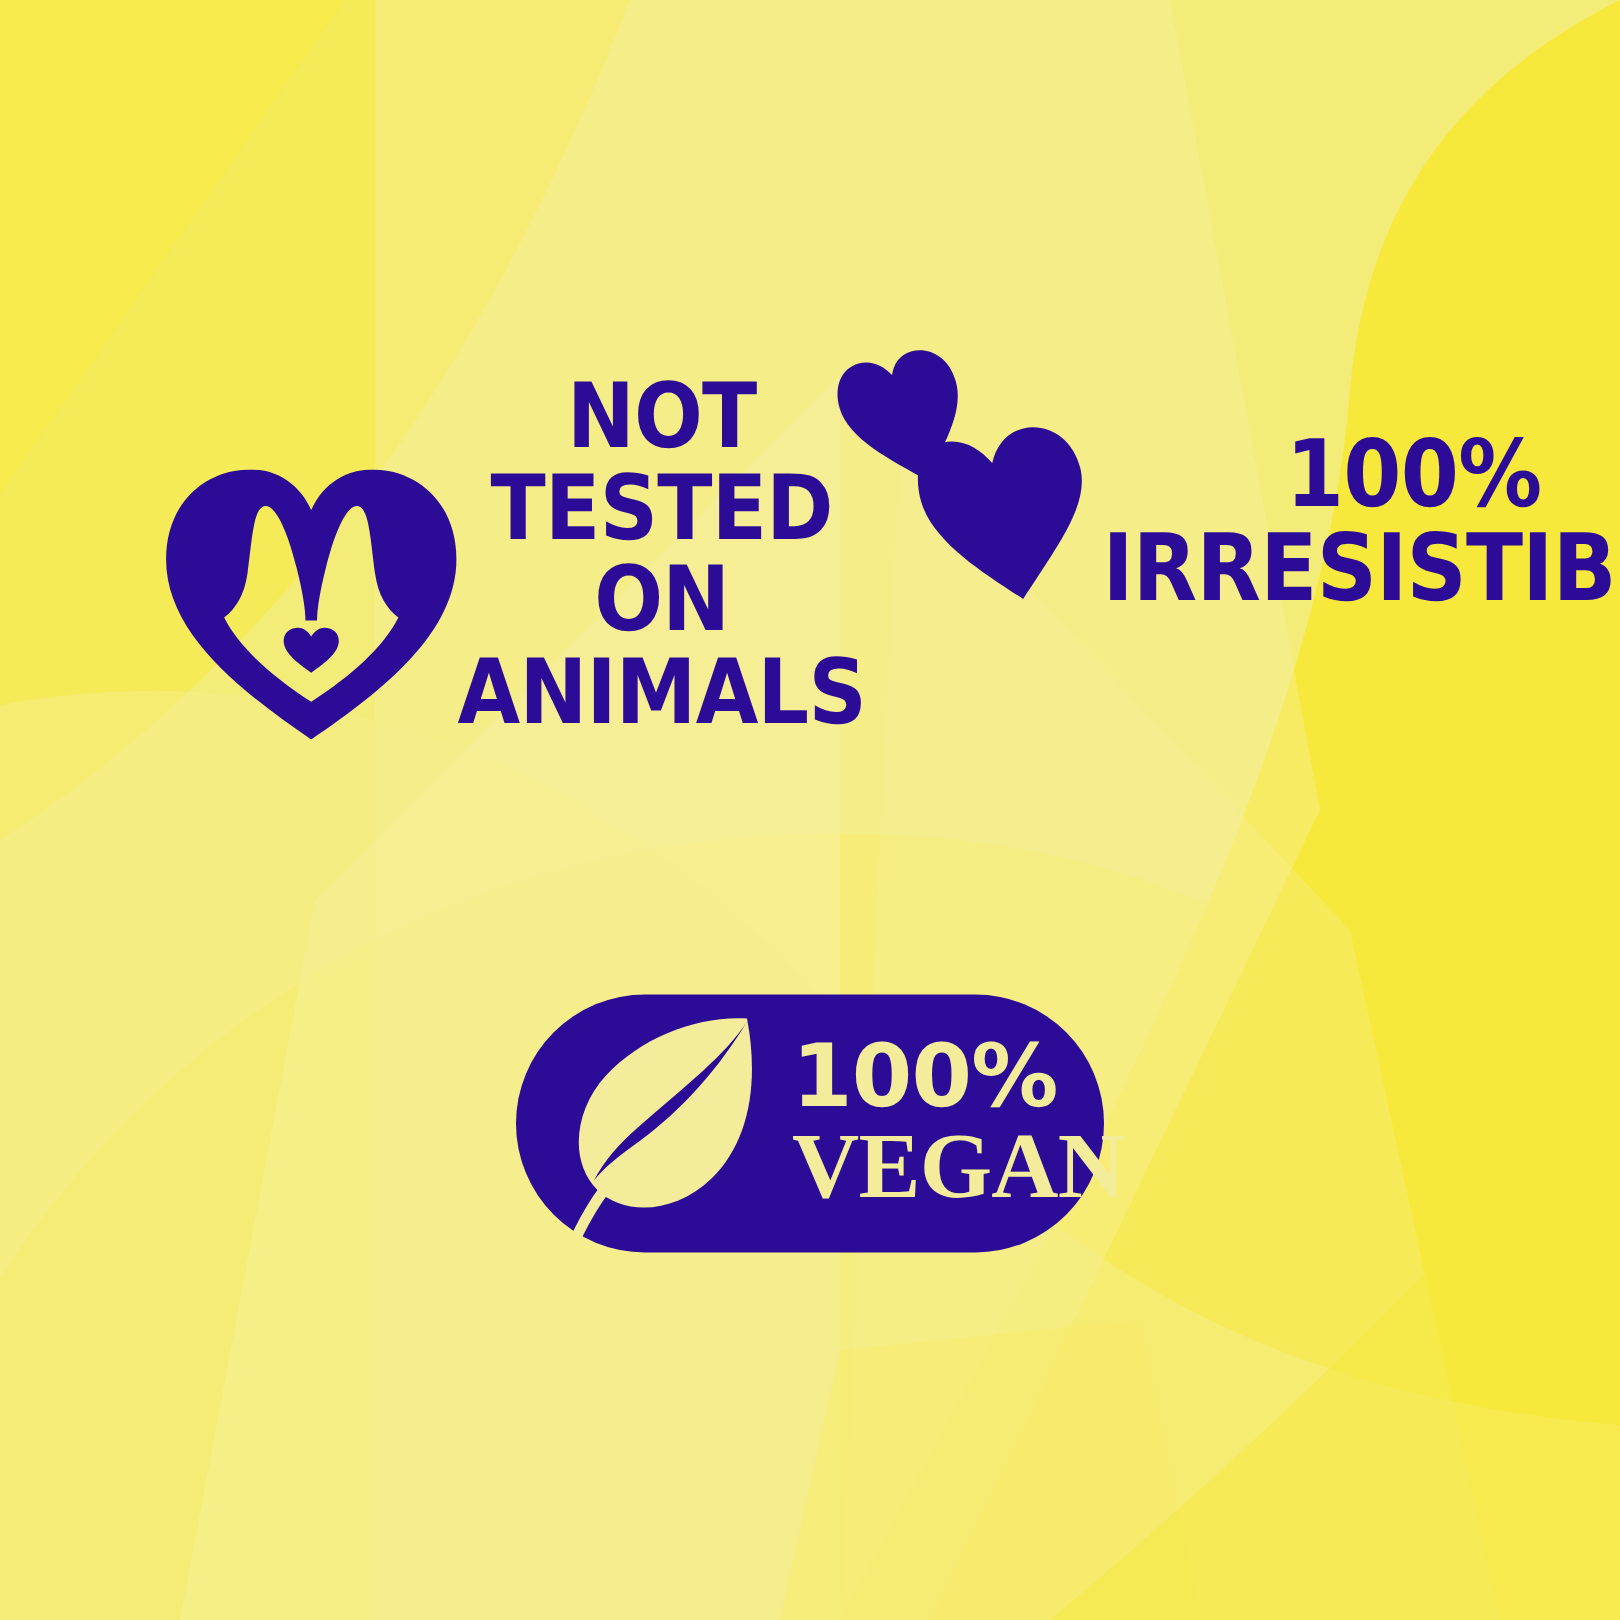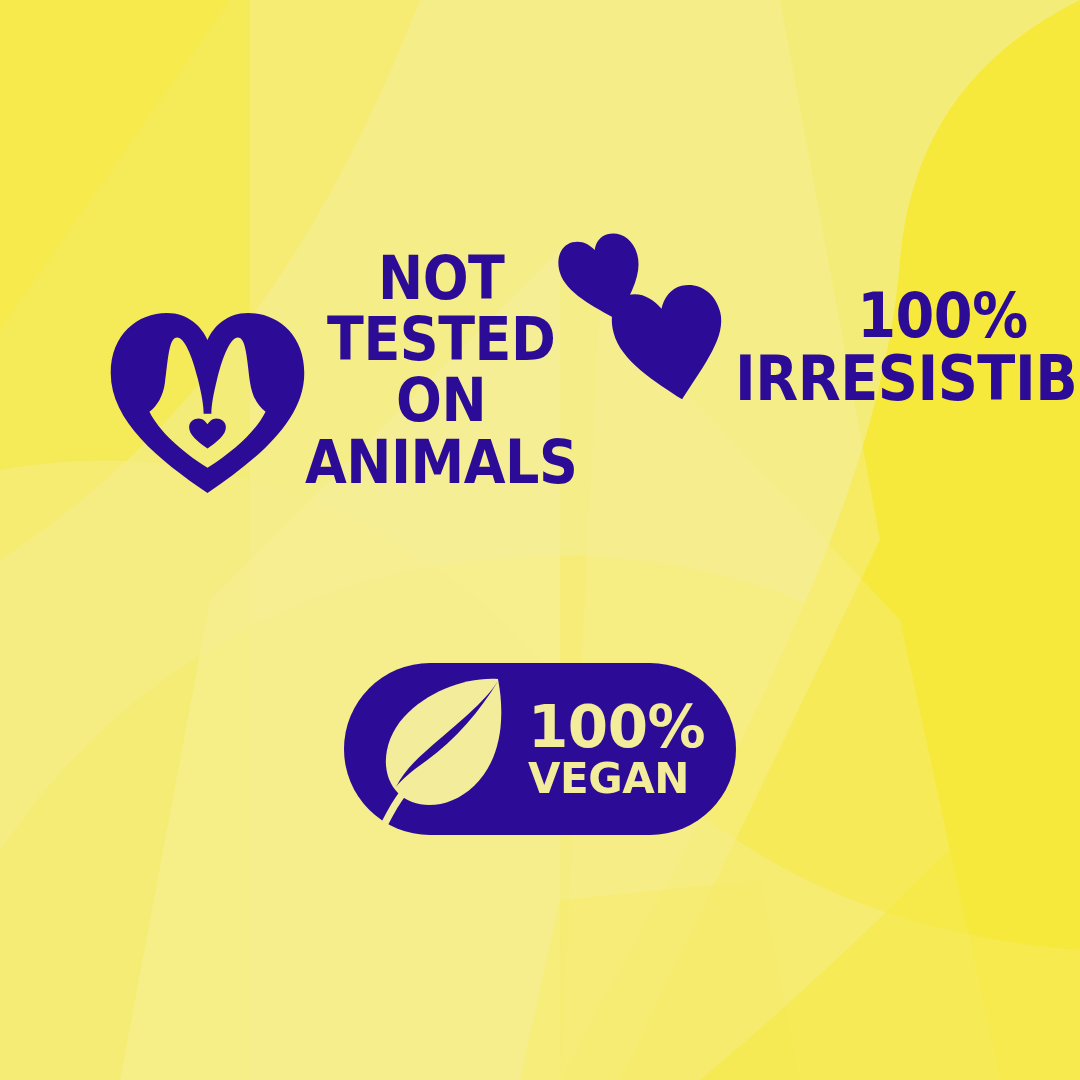--- a/index.html
+++ b/index.html
@@ -94,22 +94,23 @@
     font-weight: 700;
     line-height: 0.95;
     letter-spacing: -0.5px;
   }
   .vegan-text .v-100 {
     display: block;
     font-size: 58px;
   }
   .vegan-text .v-word {
     display: block;
-    font-size: 42px;
+    font-size: 62px;
     margin-top: 4px;
+    font-family: Liberation Serif, serif;
   }
 </style>
 </head>
 <body>
 
 <div id="stage">
 
   <svg class="bg-layer" viewBox="0 0 1080 1080" aria-hidden="true">
     <defs>
       <clipPath id="frameClip">

